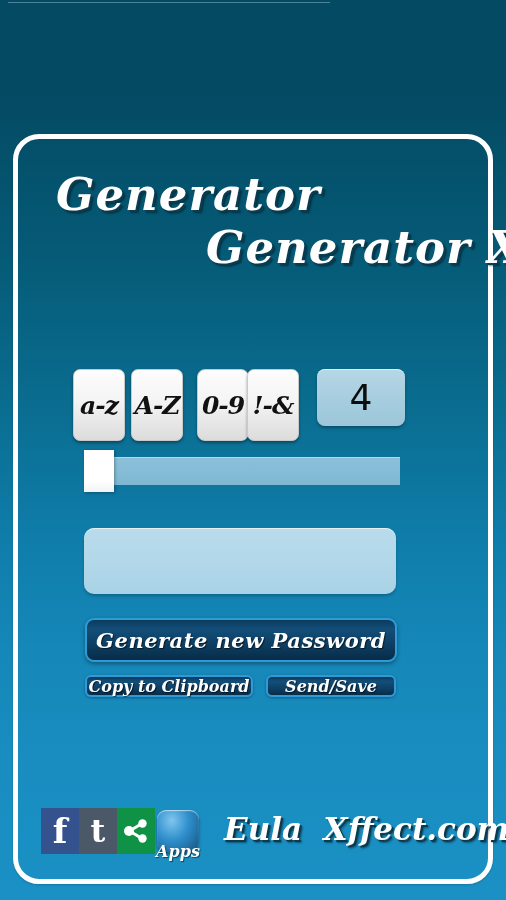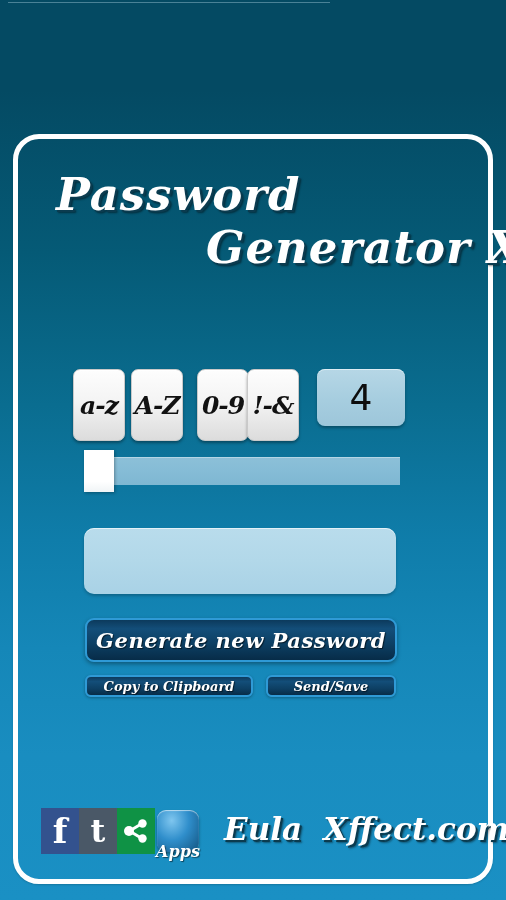--- a/index.html
+++ b/index.html
@@ -234,21 +234,21 @@
     box-shadow: 0 1px 3px rgba(0,0,0,0.3);
     display: flex;
     align-items: center;
     justify-content: center;
     cursor: pointer;
   }
   .small-btn span {
     font-family: "DejaVu Serif", serif;
     font-style: italic;
     font-weight: bold;
-    font-size: 13px;
+    font-size: 16px;
     color: #ffffff;
     text-shadow: 1px 1px 1px rgba(0,0,0,0.6);
     white-space: nowrap;
   }
   .btn-copy { left: 85px; width: 168px; }
   .btn-send { left: 266px; width: 130px; justify-content: center; }
 
   
   .footer {
     position: absolute;
@@ -320,21 +320,21 @@
 </head>
 <body>
 
 <div class="app">
 
   <div class="statusbar-line"></div>
 
   <div class="frame"></div>
 
   <div class="title-block">
-    <div class="title-line title-line-1">Password</div>
+    <div class="title-line title-line-1">Generator</div>
     <div class="title-line title-line-2">Generator X</div>
   </div>
 
   <div class="charset-row">
 
     <div class="charset-btn cb0">
       <span>a-z</span>
     </div>
 
     <div class="charset-btn cb1">

